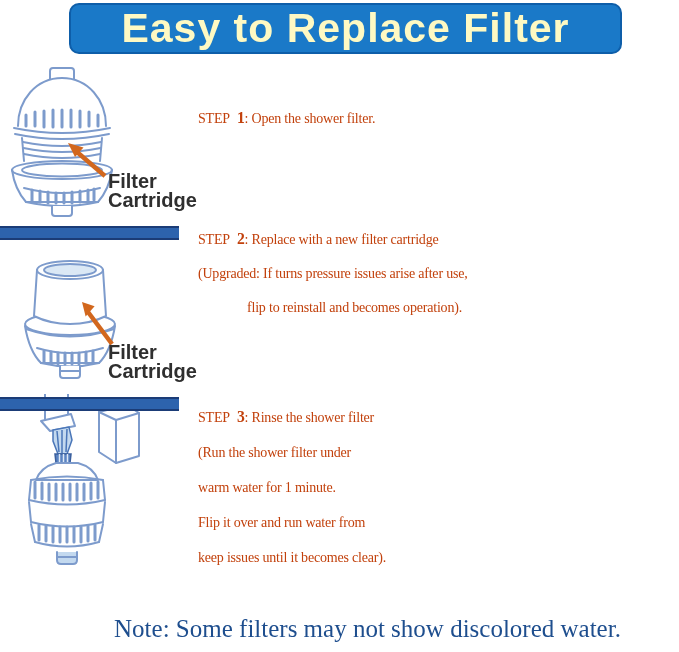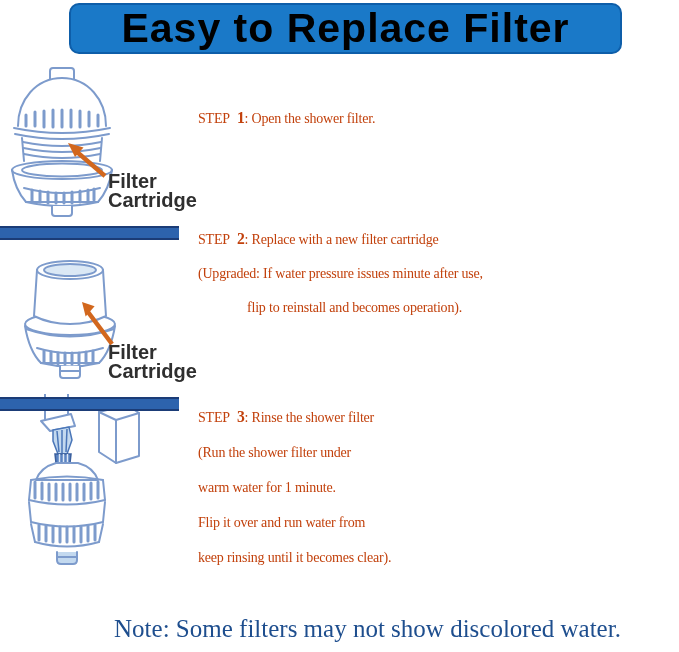--- a/index.html
+++ b/index.html
@@ -19,21 +19,21 @@
     width: 549px; height: 47px;
     background: #1a79c8;
     border: 2px solid #0e5ea9;
     border-radius: 10px;
     display: flex; align-items: center; justify-content: center;
   }
   .banner-title {
     font-family: "Liberation Sans", sans-serif;
     font-weight: bold;
     font-size: 41px;
-    color: #000000;
+    color: #fef9c3;
     letter-spacing: 1px;
     white-space: nowrap;
   }
 
   
   .divider {
     position: absolute;
     left: 0;
     width: 179px;
     height: 14px;
@@ -183,21 +183,21 @@
       <polygon points="72,50 84.6,54.2 75.6,64.6" fill="#d2671d"></polygon>
     </g>
   </svg>
   <div class="caption" id="caption2">
     <div>Filter</div>
     <div>Cartridge</div>
   </div>
 
   <div class="step-text" id="step2-text">
     <div><span>STEP</span><span class="step-num">2</span><span>: Replace with a new filter cartridge</span></div>
-    <div>(Upgraded: If water pressure issues minute after use,</div>
+    <div>(Upgraded: If turns pressure issues arise after use,</div>
     <div class="indent">flip to reinstall and becomes operation).</div>
   </div>
 
   <div class="divider" id="divider2"></div>
 
   <svg id="illus3" class="illustration" width="160" height="180" viewBox="0 0 160 180">
     <g stroke="#7d9bcc" stroke-width="2" fill="none" stroke-linecap="round" stroke-linejoin="round">
       <path d="M84 18 L112 11 L124 19 L124 62 L101 69 L84 58 Z" fill="#ffffff"></path>
       <path d="M84 18 L101 26 L101 69"></path>
       <path d="M101 26 L124 19"></path>
@@ -255,18 +255,18 @@
       <path d="M42 158 L42 166 Q42 170 46 170 L58 170 Q62 170 62 166 L62 158" fill="#c3d9ef"></path>
       <path d="M42 163 L62 163"></path>
     </g>
   </svg>
 
   <div class="step-text" id="step3-text">
     <div><span>STEP</span><span class="step-num">3</span><span>: Rinse the shower filter</span></div>
     <div>(Run the shower filter under</div>
     <div>warm water for 1 minute.</div>
     <div>Flip it over and run water from</div>
-    <div>keep rinsing until it becomes clear).</div>
+    <div>keep issues until it becomes clear).</div>
   </div>
 
   <div class="note">Note: Some filters may not show discolored water.</div>
 
 </div>
 
 </body></html>

